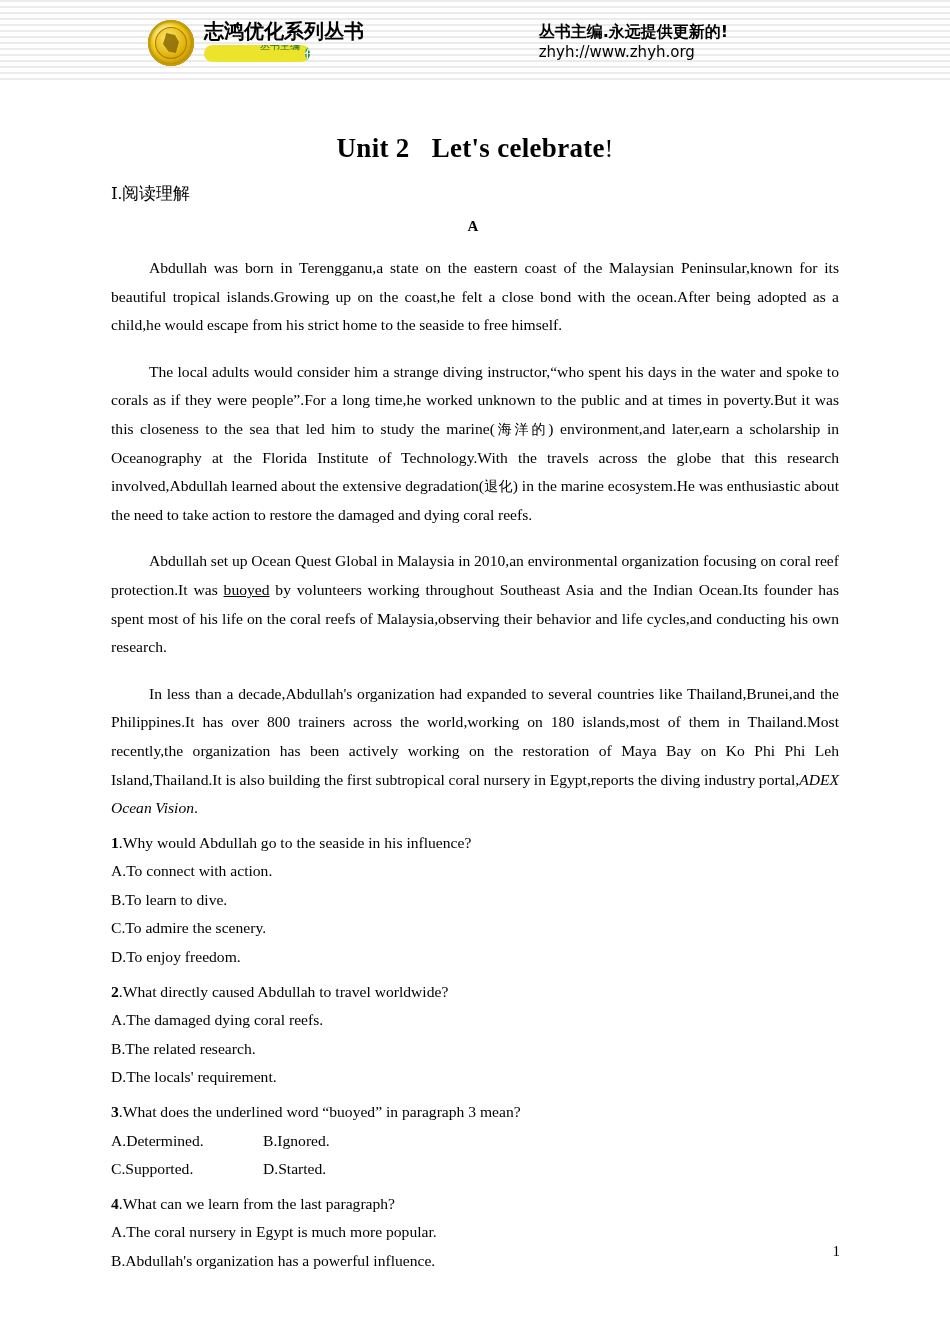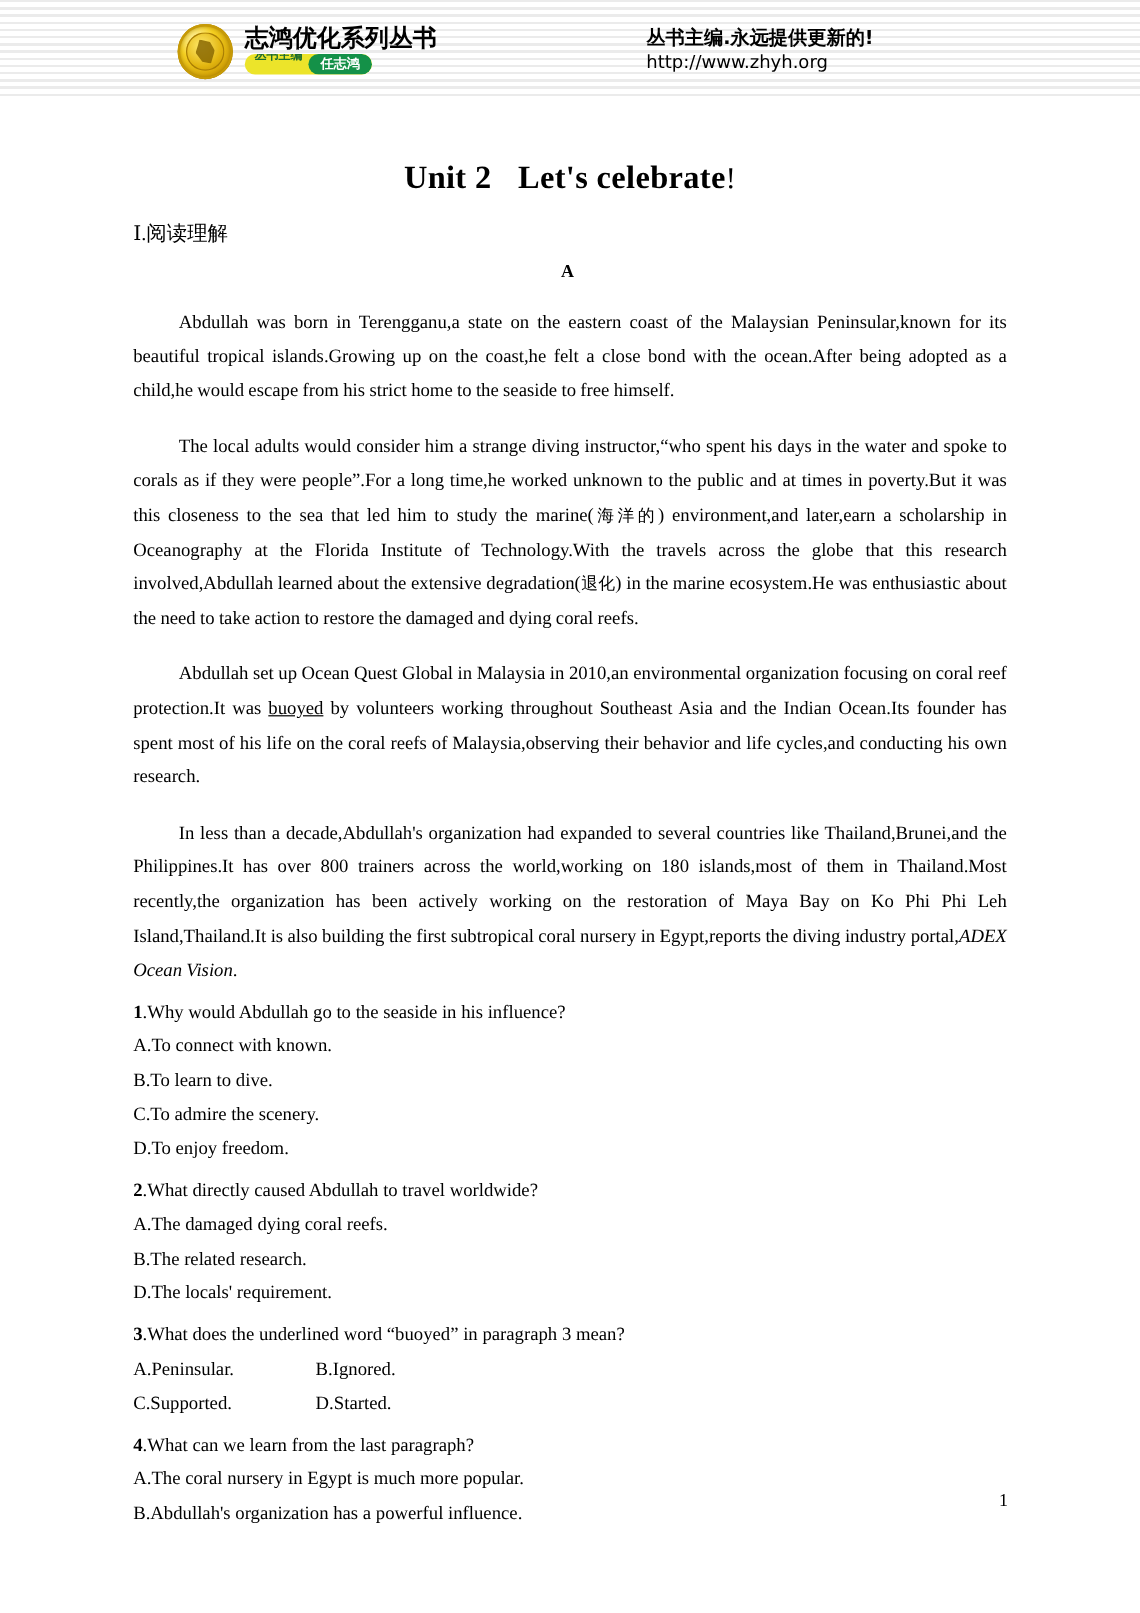--- a/index.html
+++ b/index.html
@@ -93,23 +93,24 @@
     background: #ece42a;
     width: 106px;
   }
   .badge-left {
     display: flex;
     align-items: center;
     justify-content: center;
     padding: 0 5px 16px 8px;
     font-family: "DejaVu Sans", sans-serif;
     font-size: 10px;
-    font-weight: bold;
+    font-weight: normal;
     color: #1a6b2f;
     white-space: nowrap;
+    margin-left: 48px;
   }
   .badge-right {
     flex: 1;
     display: flex;
     align-items: center;
     justify-content: center;
     background: #149148;
     border-radius: 9px;
     font-family: "DejaVu Sans", sans-serif;
     font-size: 11px;
@@ -229,21 +230,21 @@
         <div class="brand-title">志鸿优化系列丛书</div>
         <div class="brand-badge">
           <span class="badge-left">丛书主编</span>
           <span class="badge-right">任志鸿</span>
         </div>
       </div>
     </div>
 
     <div class="site-block">
       <div class="site-slogan">丛书主编.永远提供更新的!</div>
-      <div class="site-url">http://www.zhyh.org</div>
+      <div class="site-url">zhyh://www.zhyh.org</div>
     </div>
 
   </div>
 </div>
 
 <div class="page">
 
   <h1 class="unit-title">
     <span>Unit 2</span><span class="gapsp"></span><span>Let's celebrate</span><span class="bang">!</span>
   </h1>
@@ -254,30 +255,30 @@
 
   <div id="paragraphs">
       <div class="para"><span>Abdullah was born in Terengganu,a state on the eastern coast of the Malaysian Peninsular,known for its beautiful tropical islands.Growing up on the coast,he felt a close bond with the ocean.After being adopted as a child,he would escape from his strict home to the seaside to free himself.</span></div>
       <div class="para"><span>The local adults would consider him a strange diving instructor,“who spent his days in the water and spoke to corals as if they were people”.For a long time,he worked unknown to the public and at times in poverty.But it was this closeness to the sea that led him to study the marine(</span><span class="cn">海洋的</span><span>) environment,and later,earn a scholarship in Oceanography at the Florida Institute of Technology.With the travels across the globe that this research involved,Abdullah learned about the extensive degradation(</span><span class="cn">退化</span><span>) in the marine ecosystem.He was enthusiastic about the need to take action to restore the damaged and dying coral reefs.</span></div>
       <div class="para"><span>Abdullah set up Ocean Quest Global in Malaysia in 2010,an environmental organization focusing on coral reef protection.It was </span><u>buoyed</u><span> by volunteers working throughout Southeast Asia and the Indian Ocean.Its founder has spent most of his life on the coral reefs of Malaysia,observing their behavior and life cycles,and conducting his own research.</span></div>
       <div class="para"><span>In less than a decade,Abdullah's organization had expanded to several countries like Thailand,Brunei,and the Philippines.It has over 800 trainers across the world,working on 180 islands,most of them in Thailand.Most recently,the organization has been actively working on the restoration of Maya Bay on Ko Phi Phi Leh Island,Thailand.It is also building the first subtropical coral nursery in Egypt,reports the diving industry portal,</span><i>ADEX Ocean Vision</i><span>.</span></div>
     </div>
 
   <div id="questions">
       <div class="q-stem"><b>1</b><span>.Why would Abdullah go to the seaside in his influence?</span></div>
-      <div class="q-opt">A.To connect with known.</div>
+      <div class="q-opt">A.To connect with action.</div>
       <div class="q-opt">B.To learn to dive.</div>
       <div class="q-opt">C.To admire the scenery.</div>
       <div class="q-opt">D.To enjoy freedom.</div>
       <div class="q-stem"><b>2</b><span>.What directly caused Abdullah to travel worldwide?</span></div>
       <div class="q-opt">A.The damaged dying coral reefs.</div>
       <div class="q-opt">B.The related research.</div>
       <div class="q-opt">D.The locals' requirement.</div>
       <div class="q-stem"><b>3</b><span>.What does the underlined word “buoyed” in paragraph 3 mean?</span></div>
-      <div class="q-opt"><span class="col2">A.Peninsular.</span><span>B.Ignored.</span></div>
+      <div class="q-opt"><span class="col2">A.Determined.</span><span>B.Ignored.</span></div>
       <div class="q-opt"><span class="col2">C.Supported.</span><span>D.Started.</span></div>
       <div class="q-stem"><b>4</b><span>.What can we learn from the last paragraph?</span></div>
       <div class="q-opt">A.The coral nursery in Egypt is much more popular.</div>
       <div class="q-opt">B.Abdullah's organization has a powerful influence.</div>
     </div>
 
 </div>
 
 <div class="page-number">1</div>
 

